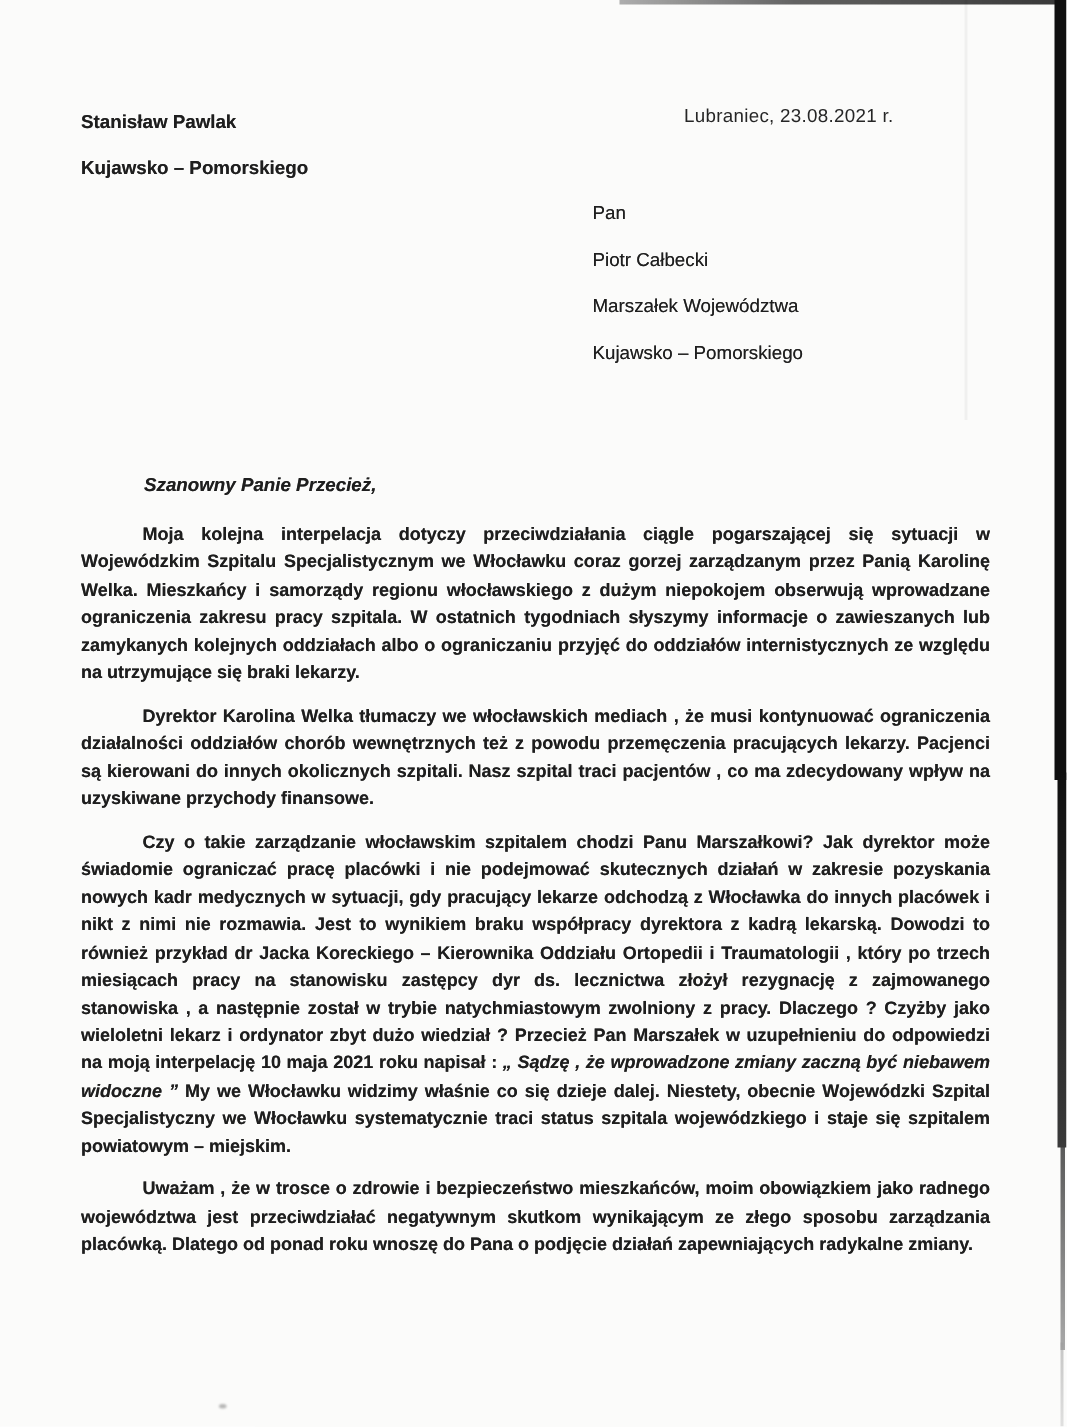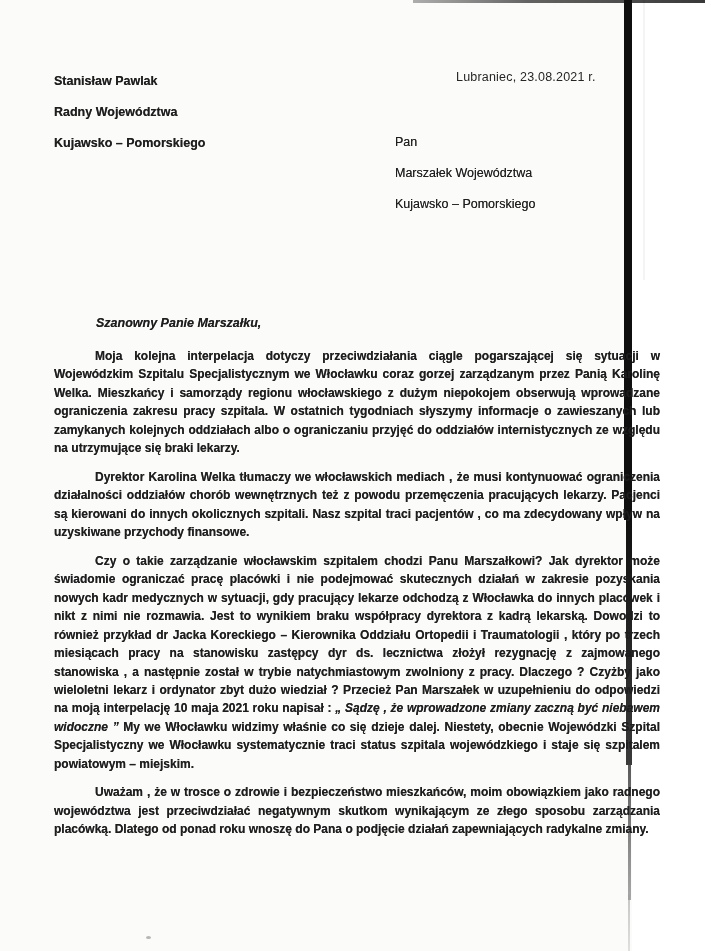--- a/index.html
+++ b/index.html
@@ -8,21 +8,21 @@
     --edge:#0f0f0f;
   }
   *{box-sizing:border-box;}
   html,body{margin:0;padding:0;}
   body{
     width:711px;height:951px;overflow:hidden;
     background:#ffffff;
     font-family:"Liberation Sans","DejaVu Sans",sans-serif;
   }
   .scan-page{
-    position:relative;width:632px;height:951px;
+    position:relative;width:711px;height:951px;
     background:var(--paper);
     color:var(--ink);
   }
   
   .artifact{position:absolute;pointer-events:none;}
   .top-edge{
     left:413px;top:0;width:292px;height:3px;
     background:linear-gradient(to right,rgba(110,110,110,.55),rgba(60,60,60,.8) 40%,rgba(35,35,35,.9));
     filter:blur(.5px);
   }
@@ -65,33 +65,33 @@
   <div class="artifact top-edge"></div>
   <div class="artifact right-edge-1"></div>
   <div class="artifact right-edge-2"></div>
   <div class="artifact right-edge-3"></div>
   <div class="artifact right-edge-4"></div>
   <div class="artifact fold-line"></div>
   <div class="artifact speck"></div>
 
   <div class="sender txt">
     <p>Stanisław Pawlak</p>
-    <p>Radny Województwa</p>
     <p>Kujawsko – Pomorskiego</p>
   </div>
 
   <p class="place-date">Lubraniec, 23.08.2021 r.</p>
 
   <div class="recipient txt">
     <p>Pan</p>
+    <p>Piotr Całbecki</p>
     <p>Marszałek Województwa</p>
     <p>Kujawsko – Pomorskiego</p>
   </div>
 
-  <p class="greeting txt">Szanowny Panie Marszałku,</p>
+  <p class="greeting txt">Szanowny Panie Przecież,</p>
 
   <div class="letter-body txt">
     <p class="para">Moja kolejna interpelacja dotyczy przeciwdziałania ciągle pogarszającej się sytuacji w Wojewódzkim Szpitalu Specjalistycznym we Włocławku coraz gorzej zarządzanym przez Panią Karolinę Welka. Mieszkańcy i samorządy regionu włocławskiego z dużym niepokojem obserwują wprowadzane ograniczenia zakresu pracy szpitala. W ostatnich tygodniach słyszymy informacje o zawieszanych lub zamykanych kolejnych oddziałach albo o ograniczaniu przyjęć do oddziałów internistycznych ze względu na utrzymujące się braki lekarzy.</p>
     <p class="para">Dyrektor Karolina Welka tłumaczy we włocławskich mediach , że musi kontynuować ograniczenia działalności oddziałów chorób wewnętrznych też z powodu przemęczenia pracujących lekarzy. Pacjenci są kierowani do innych okolicznych szpitali. Nasz szpital traci pacjentów , co ma zdecydowany wpływ na uzyskiwane przychody finansowe.</p>
     <p class="para">
       <span>Czy o takie zarządzanie włocławskim szpitalem chodzi Panu Marszałkowi? Jak dyrektor może świadomie ograniczać pracę placówki i nie podejmować skutecznych działań w zakresie pozyskania nowych kadr medycznych w sytuacji, gdy pracujący lekarze odchodzą z Włocławka do innych placówek i nikt z nimi nie rozmawia. Jest to wynikiem braku współpracy dyrektora z kadrą lekarską. Dowodzi to również przykład dr Jacka Koreckiego – Kierownika Oddziału Ortopedii i Traumatologii , który po trzech miesiącach pracy na stanowisku zastępcy dyr ds. lecznictwa złożył rezygnację z zajmowanego stanowiska , a następnie został w trybie natychmiastowym zwolniony z pracy. Dlaczego ? Czyżby jako wieloletni lekarz i ordynator zbyt dużo wiedział ? Przecież Pan Marszałek w uzupełnieniu do odpowiedzi na moją interpelację 10 maja 2021 roku napisał :</span>
       <span class="quote">„ Sądzę , że wprowadzone zmiany zaczną być niebawem widoczne ”</span>
       <span>My we Włocławku widzimy właśnie co się dzieje dalej. Niestety, obecnie Wojewódzki Szpital Specjalistyczny we Włocławku systematycznie traci status szpitala wojewódzkiego i staje się szpitalem powiatowym – miejskim.</span>
     </p>
     <p class="para">Uważam , że w trosce o zdrowie i bezpieczeństwo mieszkańców, moim obowiązkiem jako radnego województwa jest przeciwdziałać negatywnym skutkom wynikającym ze złego sposobu zarządzania placówką. Dlatego od ponad roku wnoszę do Pana o podjęcie działań zapewniających radykalne zmiany.</p>

